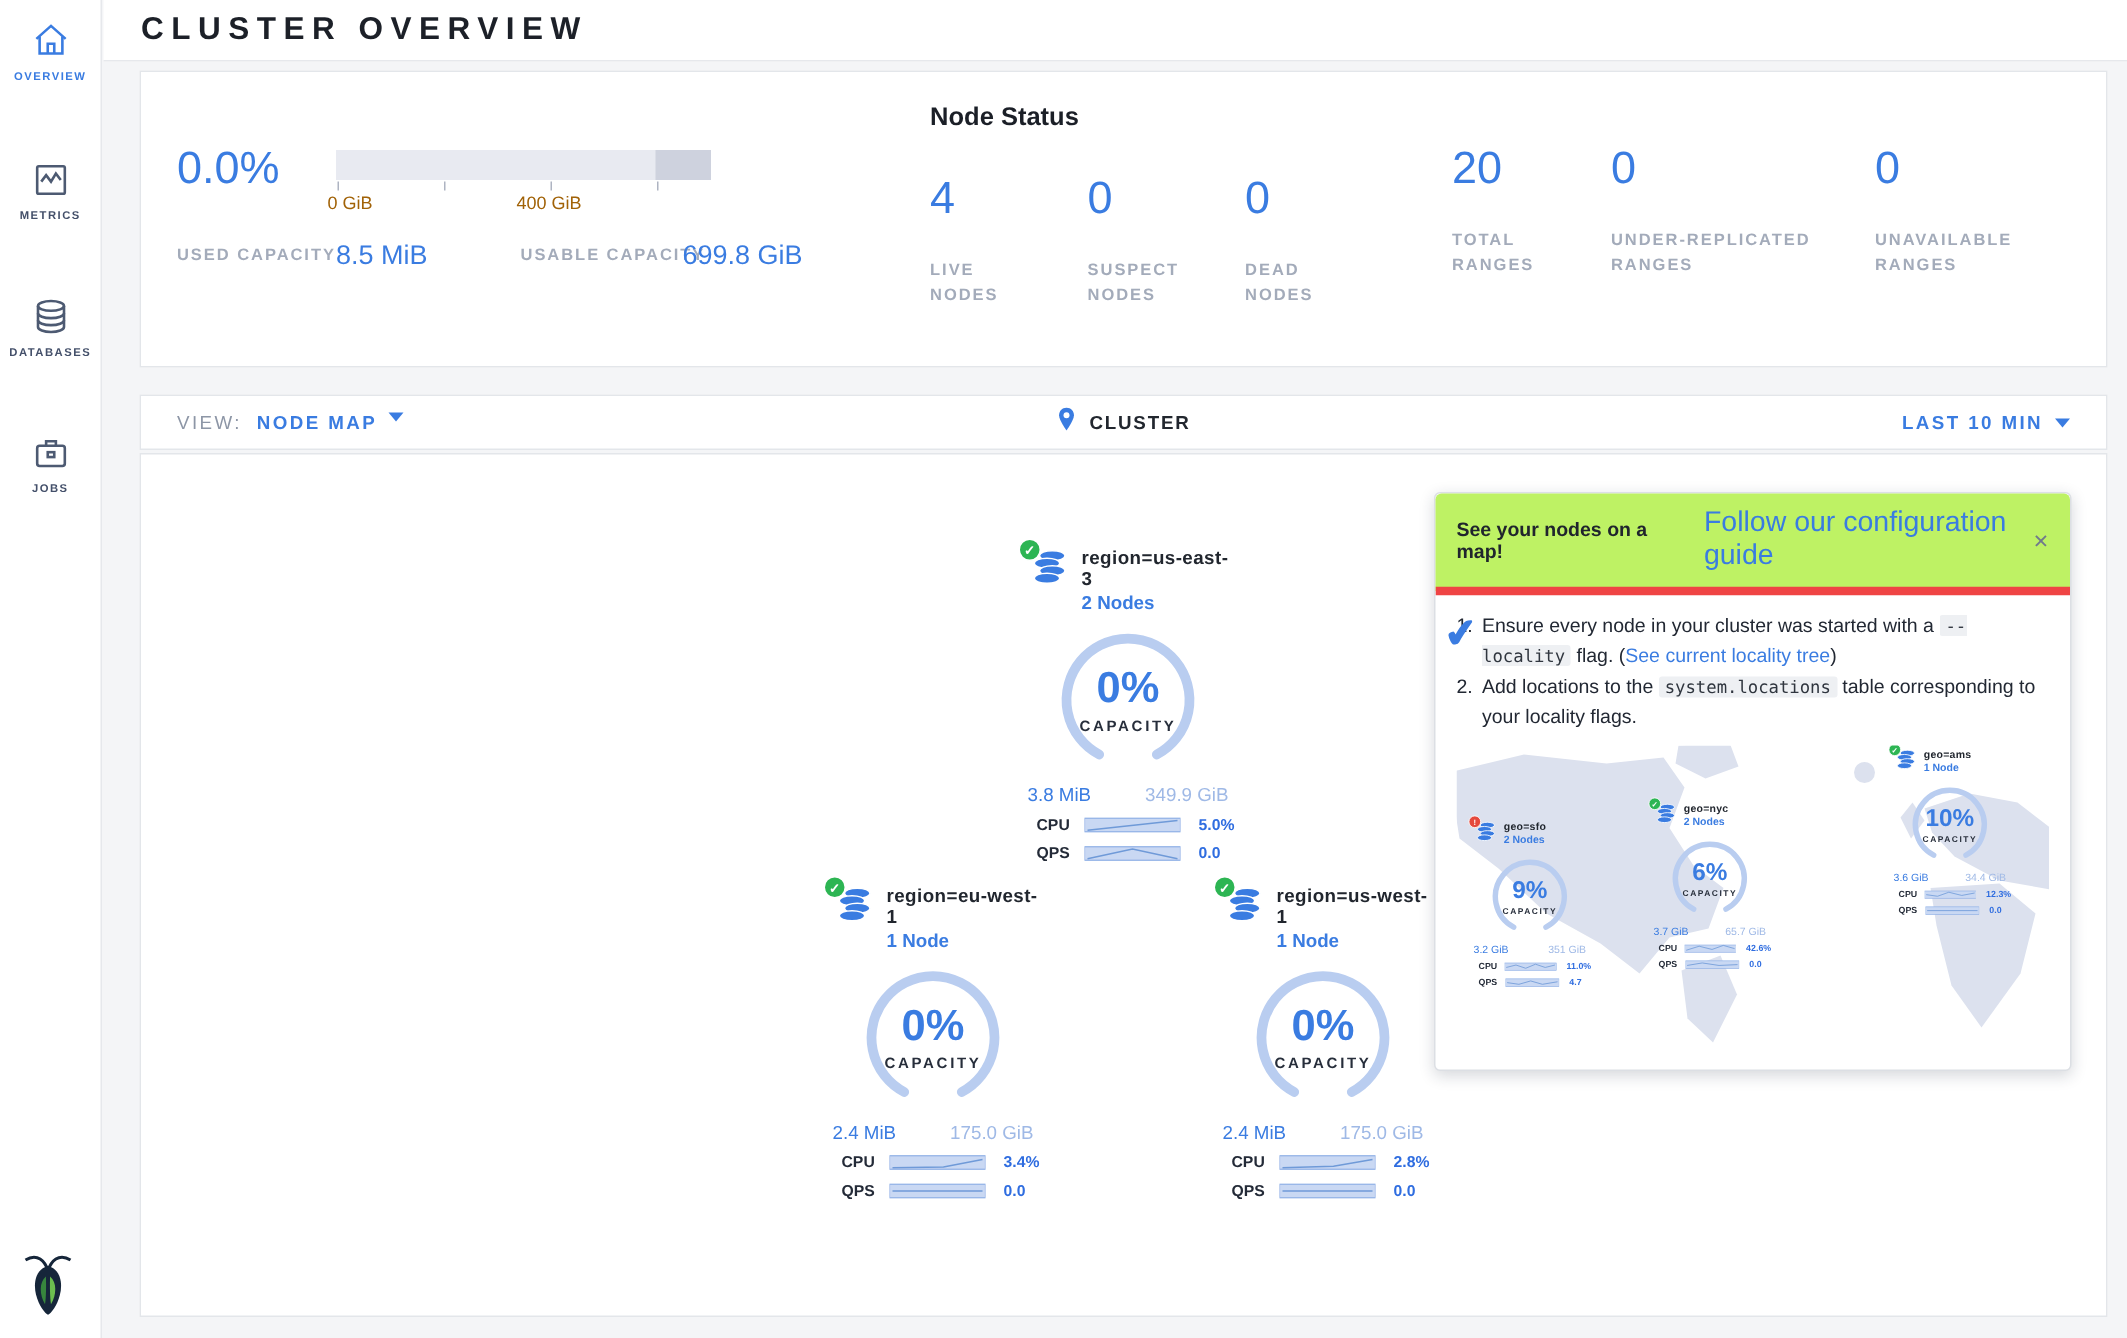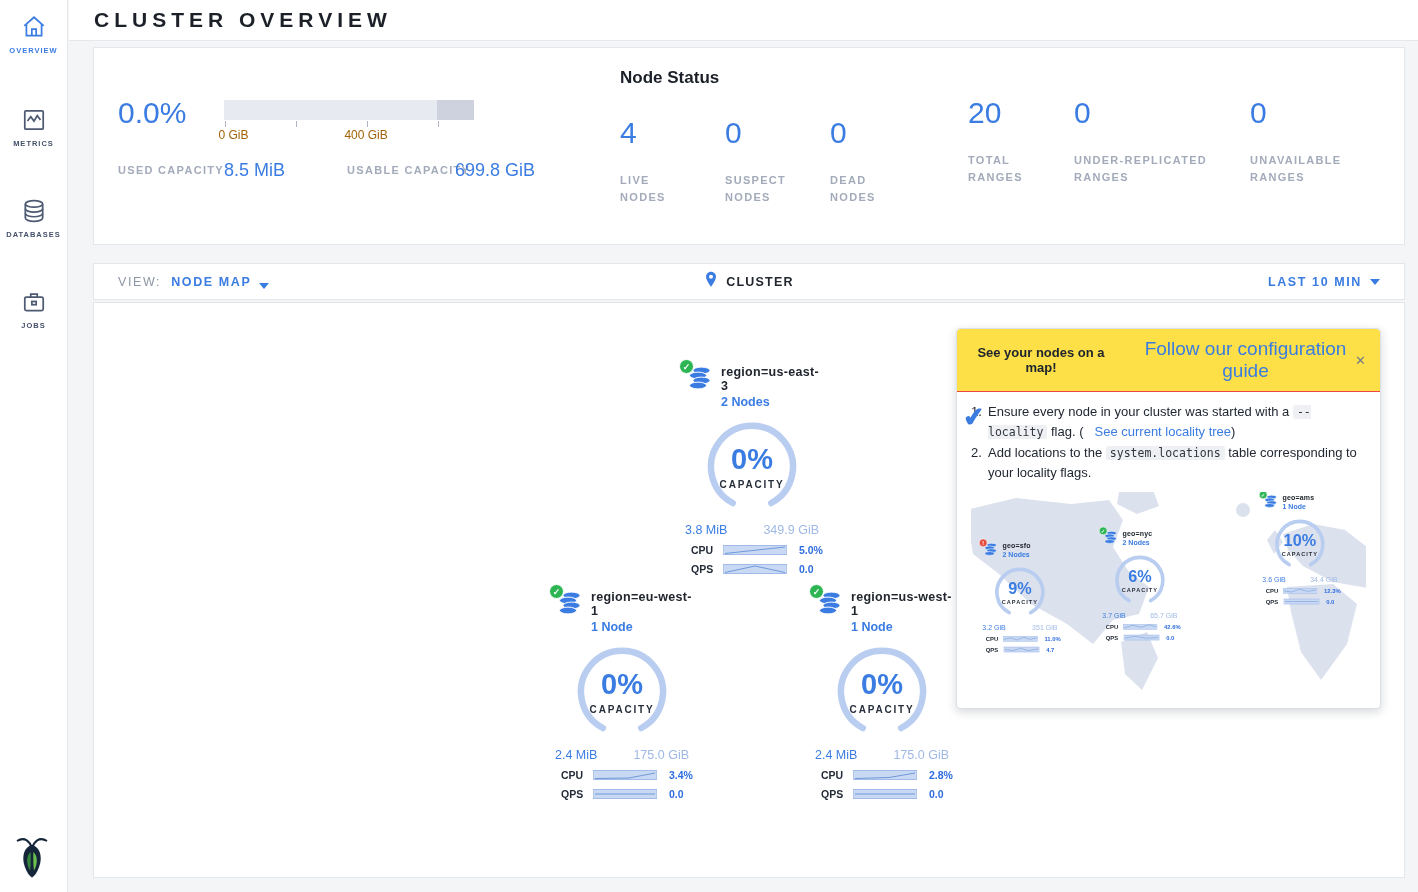--- a/index.html
+++ b/index.html
@@ -53,21 +53,21 @@
   .nodes-sec { width:350px; }
   .nodes-sec .tri-col { width:105px; }
   .repl-sec { flex:1; }
   .repl-sec .tri-col.c0 { width:106px; }
   .repl-sec .tri-col.c1 { width:176px; }
   .repl-sec .tri-col.c2 { width:130px; }
 
   
   .viewbar { margin-top:18px; height:37px; display:flex; align-items:center;
     position:relative; font-size:12.5px; letter-spacing:1.6px; }
-  .vb-left { margin-left:24px; display:flex; align-items:flex-end; cursor:pointer; }
+  .vb-left { margin-left:24px; display:flex; align-items:flex-start; cursor:pointer; }
   .vb-label { color:#8d96a6; }
   .vb-value { color:#3a7ce1; margin-left:10px; font-weight:bold; }
   .caret { width:0; height:0; border-left:5px solid transparent; border-right:5px solid transparent;
     border-top:6px solid #3a7ce1; display:inline-block; margin-left:8px; }
   .vb-center { position:absolute; left:0; right:0; display:flex; justify-content:center;
     align-items:center; pointer-events:none; }
   .vb-center .pin { margin-right:8px; }
   .vb-scope { color:#22272f; font-weight:bold; letter-spacing:1.2px; }
   .vb-right { position:absolute; right:24px; display:flex; align-items:center;
     color:#3a7ce1; font-weight:bold; cursor:pointer; }
@@ -96,33 +96,33 @@
   .nc-used { font-size:12.5px; color:#3a7ce1; }
   .nc-total { font-size:12.5px; color:#9fb9e6; }
   .nc-metric { display:flex; align-items:center; margin-top:6px; padding-left:12px; }
   .nc-mlabel { width:32px; font-size:10.5px; font-weight:bold; color:#242b38; }
   .nc-metric svg { display:block; }
   .nc-mval { margin-left:12px; font-size:10.5px; font-weight:bold; color:#2f6de0; }
 
   
   .popup { position:absolute; left:862px; top:25px; width:425px; background:#fff;
     border:1px solid #dcdfe4; border-radius:4px; box-shadow:0 3px 10px rgba(30,40,60,.18); }
-  .popup-head { display:flex; align-items:center; background:#fde047;
-    border-bottom:1px solid #ef4444; border-radius:4px 4px 0 0; padding:9px 14px;text-align:center; }
+  .popup-head { display:flex; align-items:center; background:#bef264;
+    border-bottom:6px solid #ef4444; border-radius:4px 4px 0 0; padding:9px 14px; }
   .popup-title { font-size:13px; font-weight:bold; color:#20252d; }
   .popup-link { font-size:19px; color:#3a7ce1; margin-left:12px; cursor:pointer;padding-left:13px; }
   .popup-close { margin-left:auto; color:#707a8c; font-size:13px; cursor:pointer; }
   .popup-body { padding:10px 14px 0 14px; font-size:13px; color:#222833; line-height:1.5; }
   .step { position:relative; display:flex; margin-bottom:2px; }
   .step-num { width:17px; flex:none; }
   .bigcheck { position:absolute; left:-8px; top:-4px; font-size:26px; color:#3b7ce1;
     transform:rotate(-6deg); font-weight:bold; z-index:2; }
   code { font-family:"DejaVu Sans Mono", monospace; font-size:11.5px; background:#eef0f3;
     padding:0 4px; border-radius:2px; color:#30363f; }
-  .inline-link { color:#3a7ce1; cursor:pointer;margin-left:11px; }
+  .inline-link { color:#3a7ce1; cursor:pointer; }
   .minimap { position:relative; margin:10px 14px 16px 14px; height:200px; overflow:hidden;
     background:#fff; }
   .minimap > svg { position:absolute; left:0; top:0; }
   .node-card.mini { transform:scale(.56); transform-origin:0 0; }
 </style>
 </head>
 <body>
 
 <div class="sidebar">
   <div class="side-item active">

